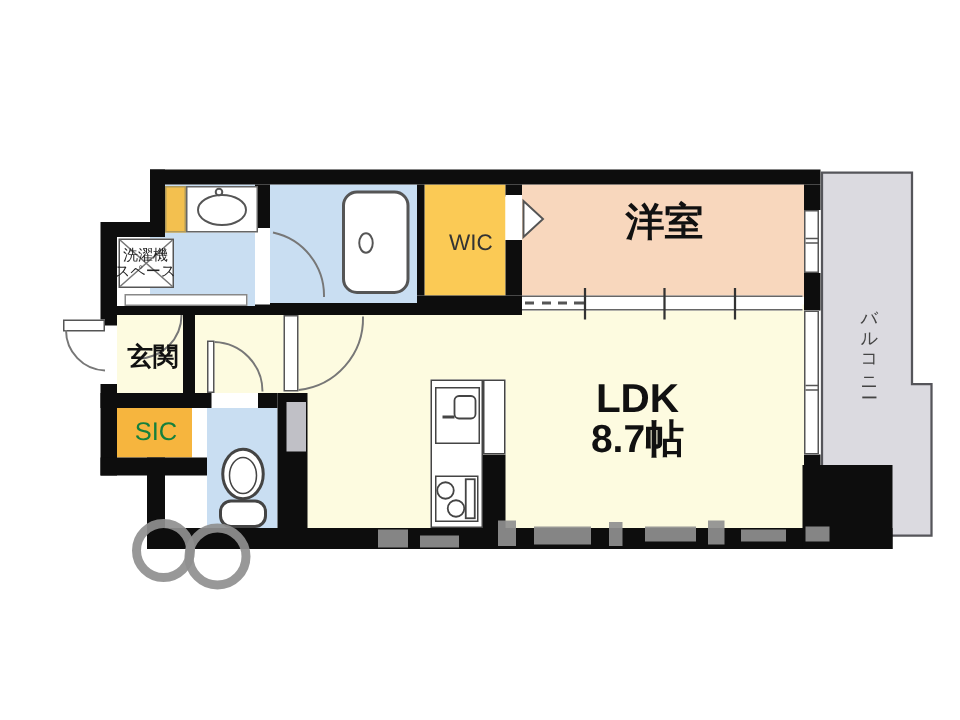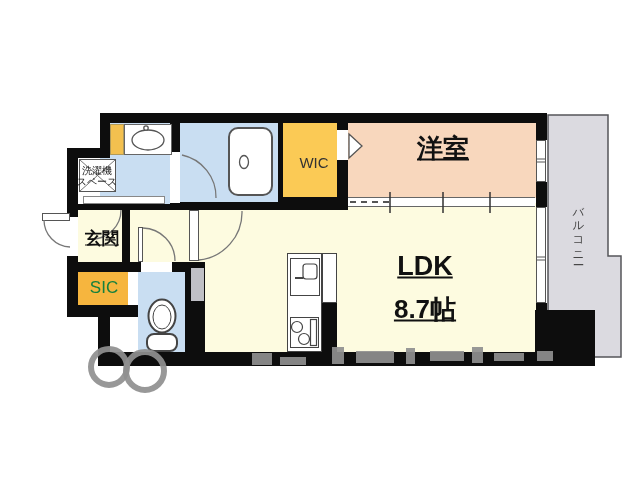--- a/index.html
+++ b/index.html
@@ -9,21 +9,21 @@
   .blue{position:absolute;background:var(--room_blue,#c9def2);}
   .cream{position:absolute;background:var(--room_cream,#fdfbe0);}
   .peach{position:absolute;background:var(--room_peach,#f8d7bd);}
   .wicY{position:absolute;background:var(--wic_yellow,#fbca55);}
   .sicY{position:absolute;background:var(--sic_yellow,#f6b53e);}
   .stripY{position:absolute;background:var(--strip_yellow,#f3c04f);border:1px solid #b09a5a;box-sizing:border-box;}
   .wht{position:absolute;background:#fff;border:1px solid #555;box-sizing:border-box;}
   .open{position:absolute;background:#fff;}
   .psg{position:absolute;background:#c0c0c6;}
   .lbl{position:absolute;transform:translate(-50%,-50%);white-space:nowrap;color:#111;}
-  .b{font-weight:bold;text-decoration:underline;}
+  .b{font-weight:bold;}
   svg.layer{position:absolute;left:0;top:0;}
   .dash{position:absolute;left:2px;top:3px;height:2px;
         background:repeating-linear-gradient(90deg,#555 0 6px,transparent 6px 11px);}
   .wm{position:absolute;background:#8f8f8f;opacity:.92;}
   .wmring{position:absolute;border:6px solid #8f8f8f;border-radius:50%;opacity:.92;background:transparent;}
 </style>
 </head>
 <body>
 
 <div id="stage">
@@ -119,21 +119,21 @@
     <g stroke="#333" stroke-width="1.5">
       <path d="M 390,192 V 213 M 443,192 V 213 M 490,192 V 213"></path>
     </g>
     <g stroke="#555" stroke-width="1">
       <path d="M 537,159 H 546 M 537,162 H 546 M 537,257 H 546 M 537,260 H 546"></path>
     </g>
   </svg>
 
   <div class="lbl b" style="left:443px;top:148px;font-size:26px;z-index:4">洋室</div>
   <div class="lbl b" style="left:425px;top:266px;font-size:27px;z-index:4">LDK</div>
-  <div class="lbl b" style="left:425px;top:309px;font-size:26px;z-index:4">8.7帖</div>
+  <div class="lbl b" style="left:425px;top:293px;font-size:26px;z-index:4">8.7帖</div>
   <div class="lbl" style="left:314px;top:162px;font-size:15px;color:#333;z-index:4">WIC</div>
   <div class="lbl b" style="left:102px;top:238px;font-size:17px;z-index:4">玄関</div>
   <div class="lbl" style="left:104px;top:288px;font-size:17px;color:#15803d;z-index:4">SIC</div>
   <div class="lbl" style="left:97px;top:176px;font-size:10px;line-height:11px;color:#222;text-align:center;z-index:4">
     <div>洗濯機</div>
     <div>スペース</div>
   </div>
   <div class="lbl" style="left:578px;top:230px;font-size:11.5px;color:#444;writing-mode:vertical-rl;letter-spacing:2px;z-index:4">バルコニー</div>
 
   <div style="position:absolute;left:0;top:0;z-index:5;pointer-events:none">

